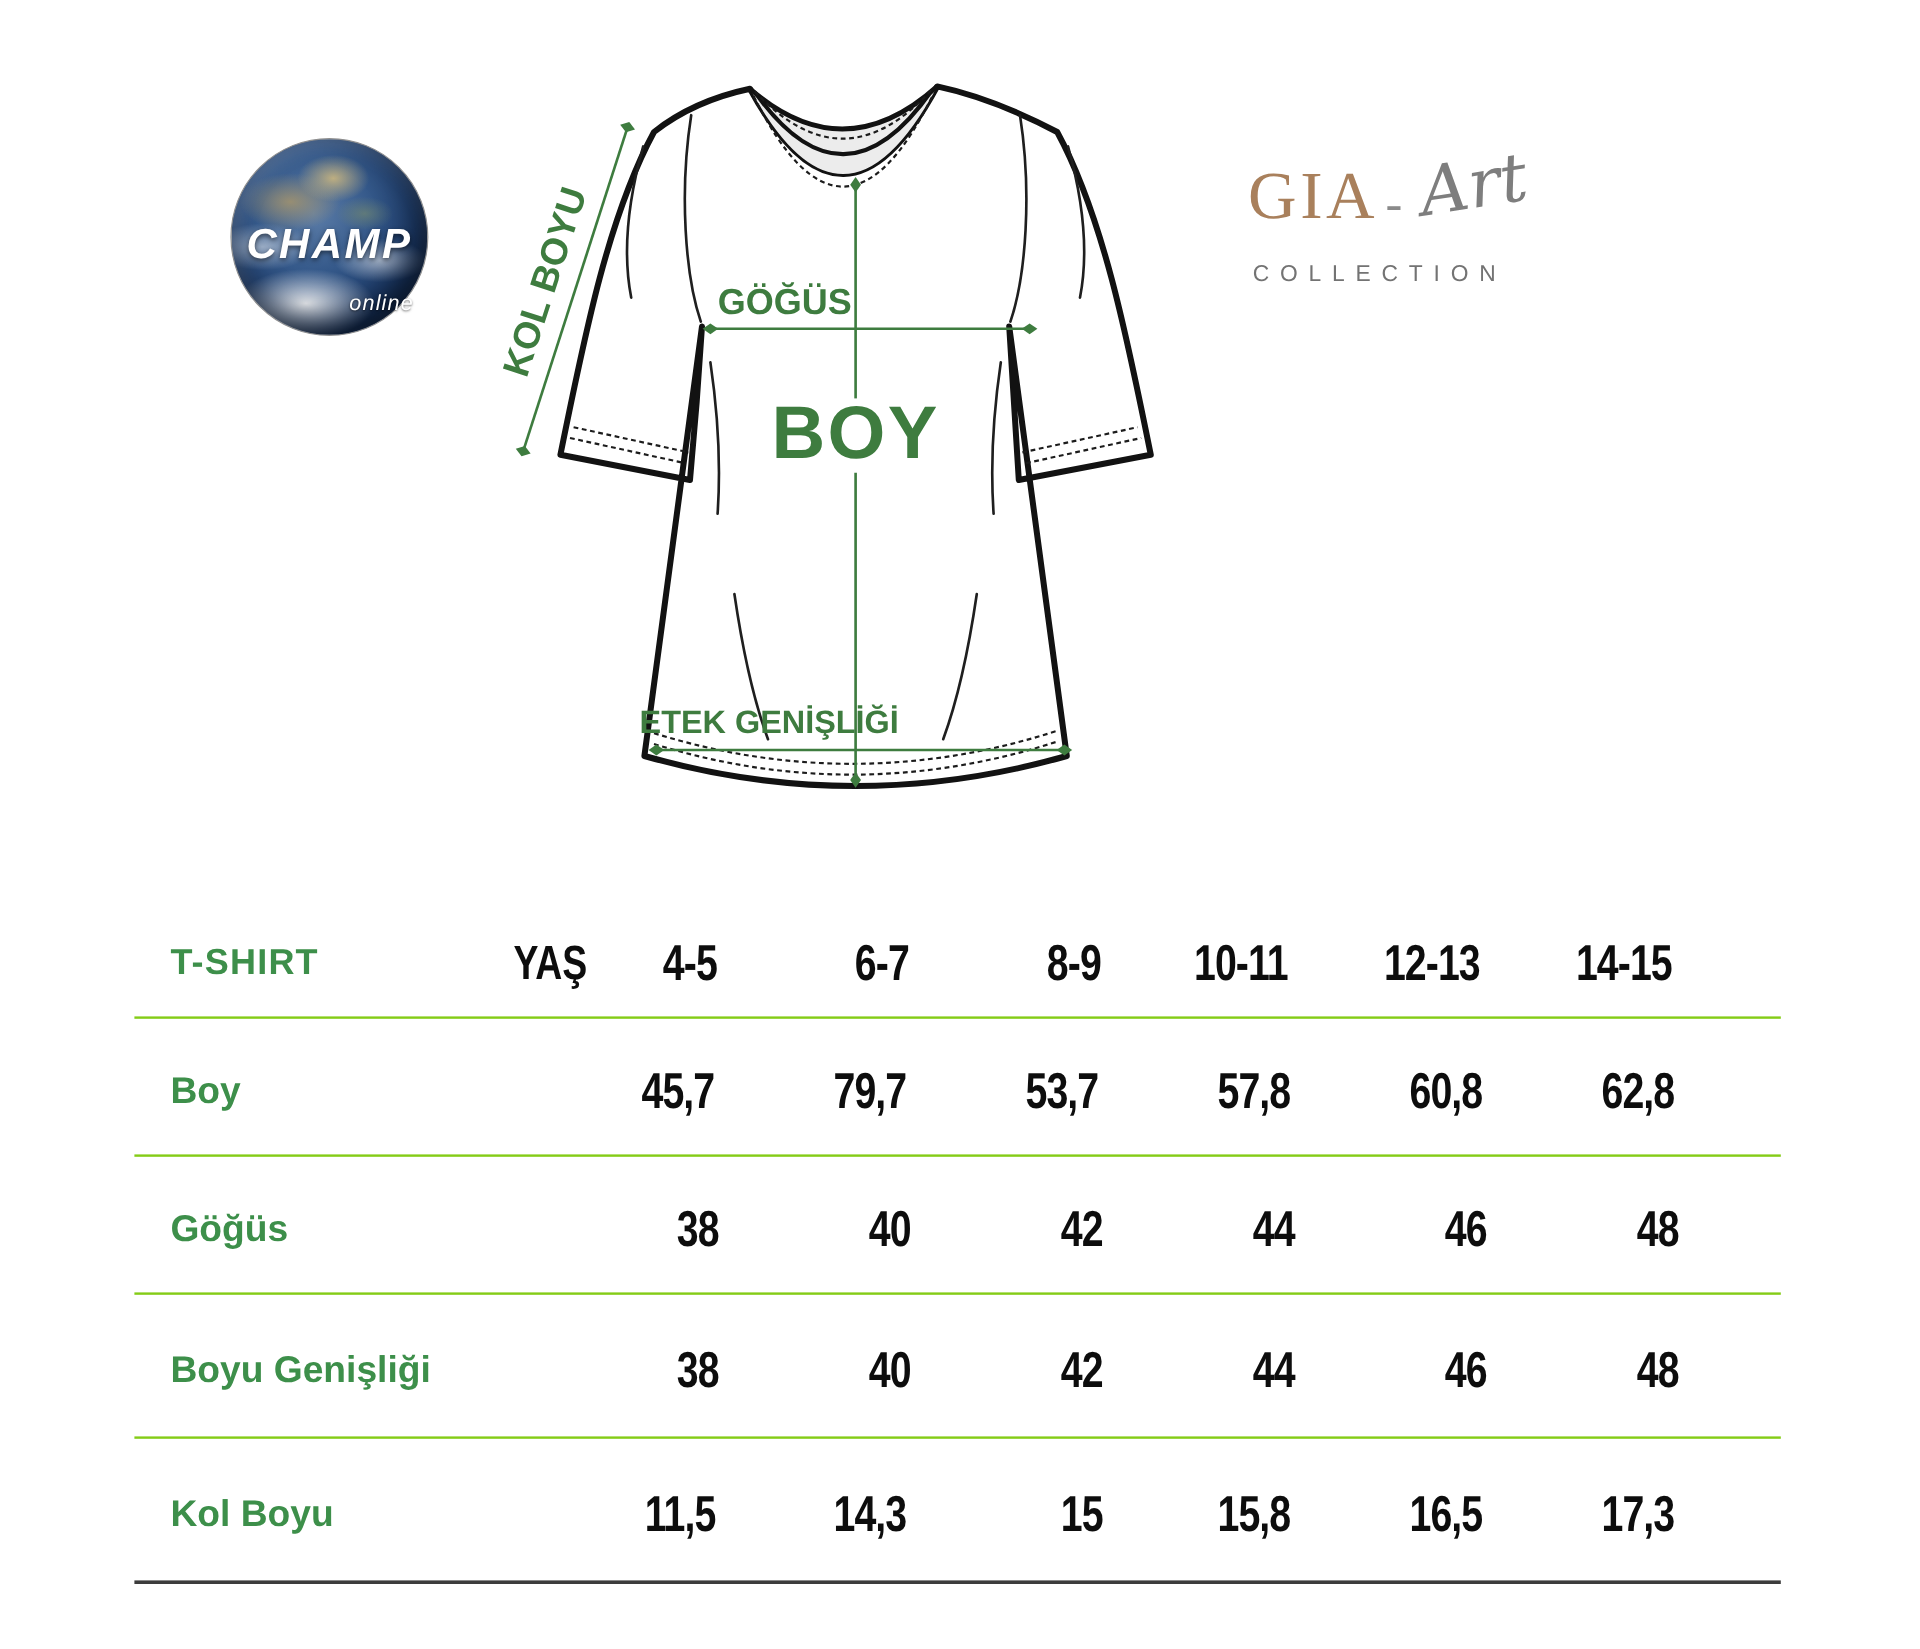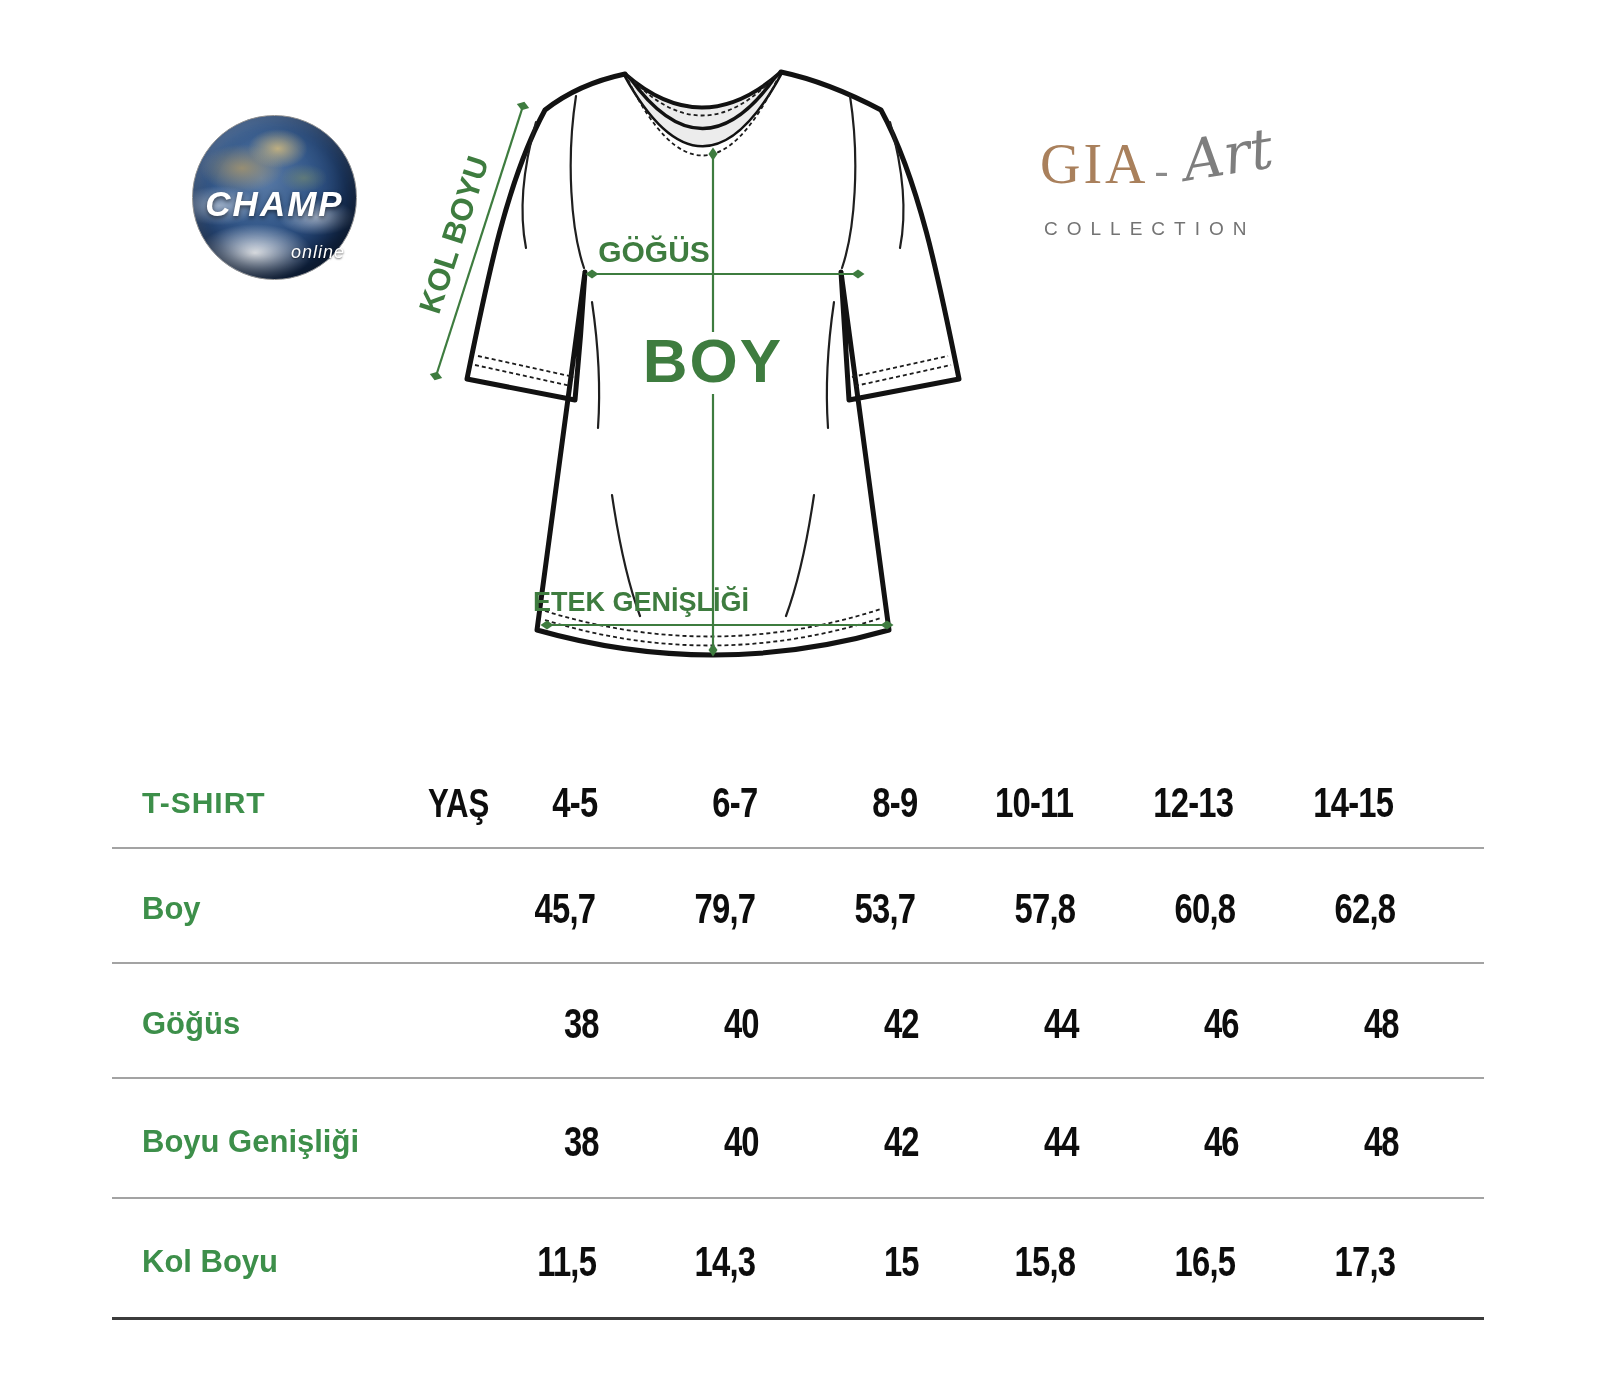--- a/index.html
+++ b/index.html
@@ -37,21 +37,21 @@
   
   .tshirt-svg{position:absolute;left:408px;top:50px;width:600px;height:650px;}
   .dash{fill:none;stroke:#1c1c1c;stroke-width:1.8;stroke-dasharray:4 3;}
   .thin{fill:none;stroke:#1f1f1f;stroke-width:2.2;stroke-linecap:round;}
   .green-line{stroke:#3E7C3F;stroke-width:2.2;fill:none;}
   .green-text{fill:#3E7C3F;font-family:"Liberation Sans",sans-serif;font-weight:bold;}
 
   
   .size-table{position:absolute;left:112px;top:758px;width:1372px;}
   .t-row{display:grid;grid-template-columns:332px repeat(6,160px);align-items:center;
-    border-bottom:2px solid #a3a3a3;position:relative;}
+    border-bottom:2px solid #84cc16;position:relative;}
   .t-row.hdr{height:89px;}
   .t-row.r1,.t-row.r2{height:107px;padding-top:6px;}
   .t-row.r3,.t-row.r4{height:110px;padding-top:8px;}
   .t-row.r4{border-bottom:3px solid #3c3c3c;}
   .cell-label{padding-left:30px;color:#3D8F4A;font-weight:bold;font-size:31px;}
   .cell-label.hdrlbl{font-size:30px;letter-spacing:1px;}
   .cell-val{text-align:right;font-weight:bold;font-size:42px;color:#0d0d0d;}
   .cell-val>span{display:inline-block;transform:scaleX(0.78);letter-spacing:-1px;white-space:nowrap;}
   .yas{position:absolute;left:316px;top:50%;font-weight:bold;font-size:40px;color:#0d0d0d;
     transform:translateY(-50%) scaleX(0.78);transform-origin:left center;}

